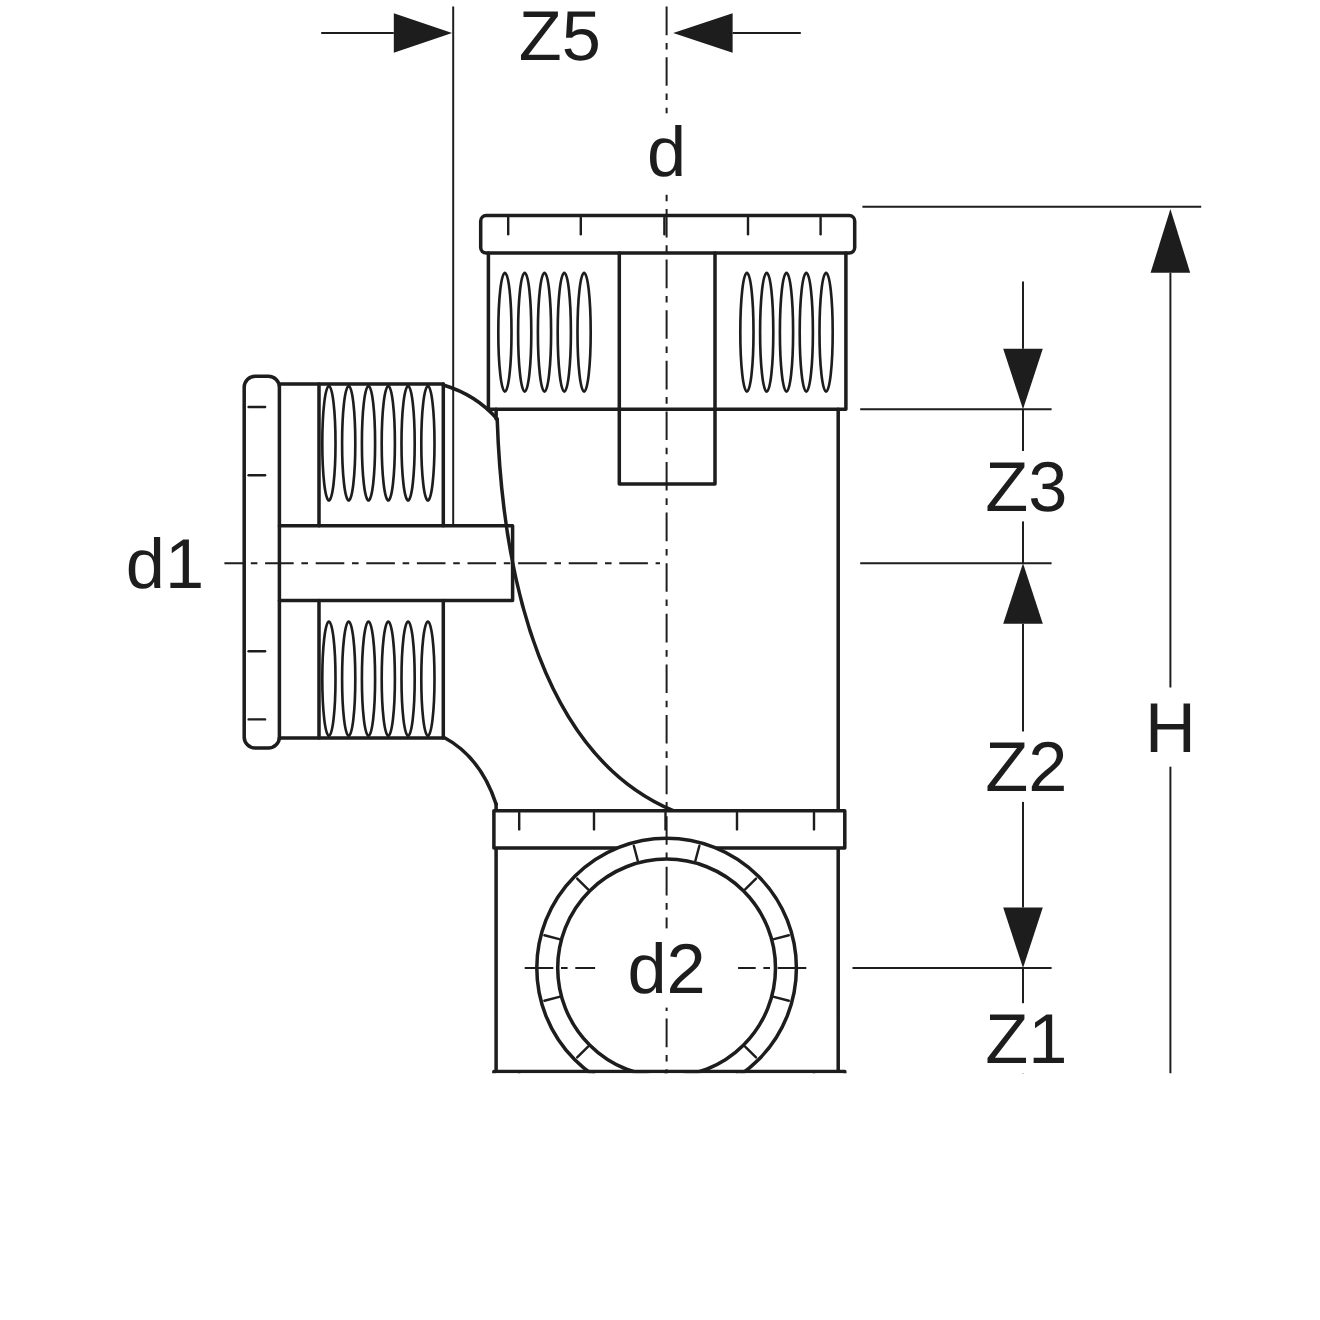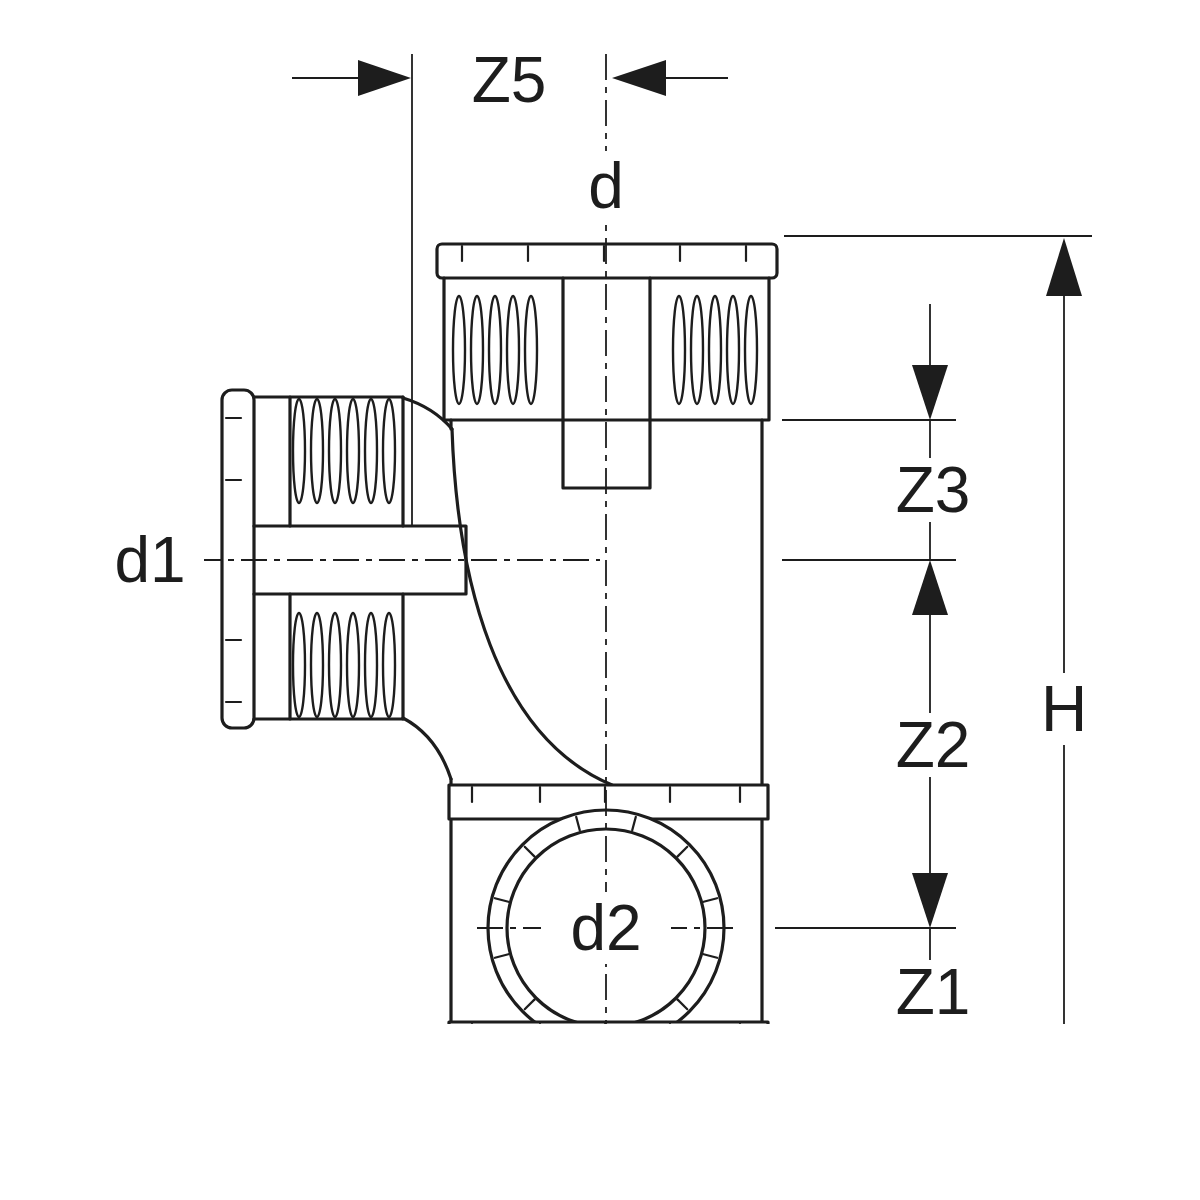--- a/index.html
+++ b/index.html
@@ -1,16 +1,16 @@
 <!DOCTYPE html>
 <html><head>
 <meta charset="utf-8">
 <style>
   html,body{margin:0;padding:0;background:#fff;}
-  .stage{width:1200px;height:976px;background:#fff;position:relative;overflow:hidden;margin-top:48px;}
+  .stage{width:1200px;height:976px;background:#fff;position:relative;overflow:hidden;}
   svg{display:block;}
   .outline{fill:none;stroke:#1d1d1d;stroke-width:3.2;stroke-linecap:round;stroke-linejoin:round;}
   .outline-fill{fill:#ffffff;stroke:#1d1d1d;stroke-width:3.2;stroke-linejoin:round;}
   .rib{fill:none;stroke:#1d1d1d;stroke-width:2.4;}
   .thin{fill:none;stroke:#1d1d1d;stroke-width:1.8;}
   .tick{stroke:#1d1d1d;stroke-width:2.2;stroke-linecap:round;}
   .cl{fill:none;stroke:#1d1d1d;stroke-width:1.8;stroke-dasharray:26 7 6 7;}
   .arrow{fill:#1d1d1d;stroke:none;}
   .mask{fill:#ffffff;stroke:none;}
   text.dim{font-family:"Liberation Sans","DejaVu Sans",sans-serif;font-size:64px;fill:#1d1d1d;}

